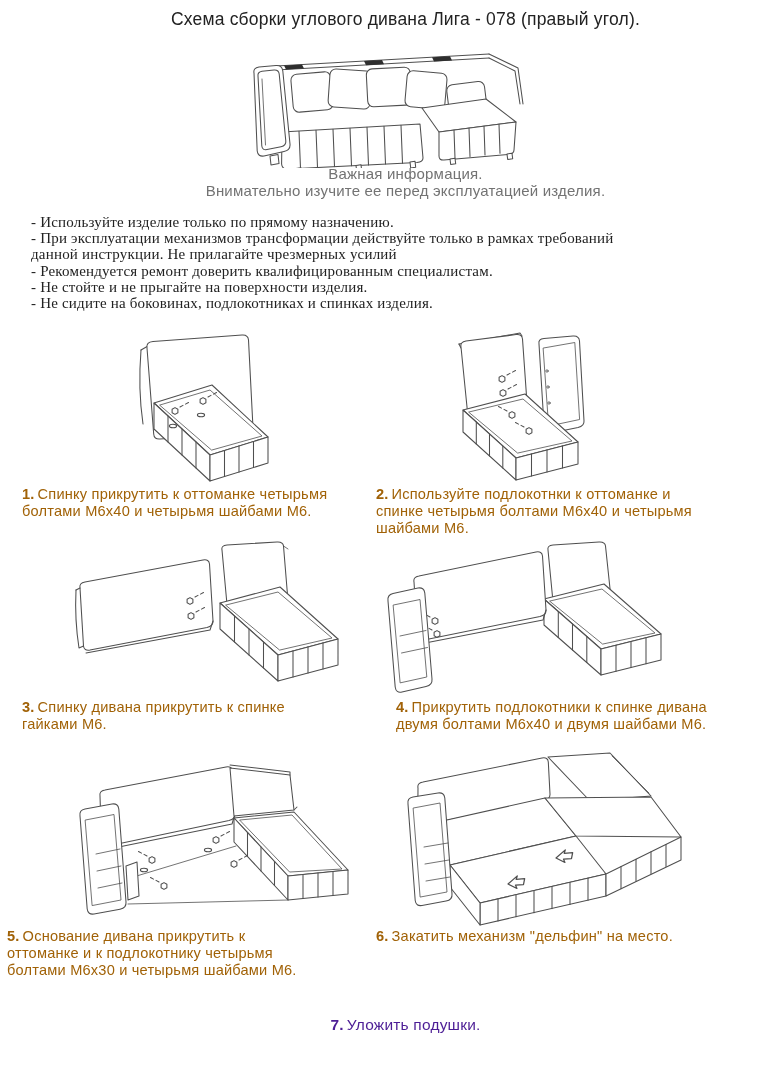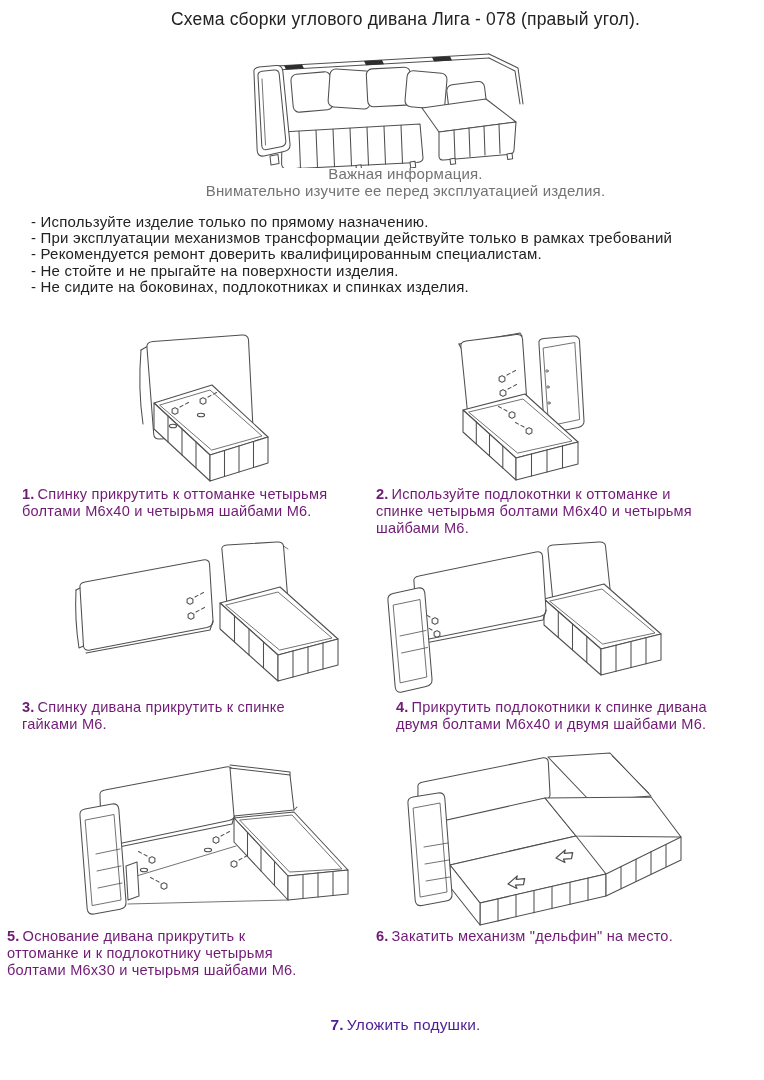--- a/index.html
+++ b/index.html
@@ -2,22 +2,22 @@
 <html><head>
 <meta charset="utf-8">
 <style>
   html,body{margin:0;padding:0;background:#fff;}
   .page{
     position:relative;width:764px;height:1080px;background:#fff;overflow:hidden;
     font-family:"Liberation Sans",sans-serif;color:#1d1d1d;letter-spacing:.2px;padding-left:47px;
   }
   .title{position:absolute;top:9px;left:0;width:100%;text-align:center;font-size:17.5px;color:#222;}
   .imp-head{position:absolute;top:166px;left:0;width:100%;text-align:center;font-size:15px;line-height:16.5px;color:#737373;}
-  .bullets{position:absolute;top:214px;left:31px;width:710px;font-size:15px;line-height:16.2px;color:#222;}
-  .cap{position:absolute;font-size:14.6px;line-height:17px;color:#701a75;}
+  .bullets{position:absolute;top:214px;left:31px;width:710px;font-size:15px;line-height:16.2px;color:#222;font-family:Liberation Serif, serif;}
+  .cap{position:absolute;font-size:14.6px;line-height:17px;color:#a16207;}
   .cap b{font-weight:bold;margin-right:3px;}
   .step7{position:absolute;top:1016px;left:0;width:100%;text-align:center;font-size:15.5px;color:#4c1d95;}
   .step7 b{margin-right:3px;}
   .fig{position:absolute;}
   .fig path,.fig line,.fig ellipse,.fig circle,.fig rect,.fig polyline{
     stroke:#4f4f4f;stroke-width:1.05;fill:none;stroke-linejoin:round;stroke-linecap:round;
   }
   .fig .wf{fill:#ffffff;}
   .fig .dk{fill:#2e2e2e;stroke:none;}
   .fig .thin{stroke-width:.8;}
@@ -100,20 +100,21 @@
     <path class="wf" d="M283,108 l5,-.8 l.7,5.5 l-5,.8 z"></path>
   </svg>
 
   <div class="imp-head">
     <div>Важная информация.</div>
     <div>Внимательно изучите ее перед эксплуатацией изделия.</div>
   </div>
   <div class="bullets">
     <div>- Используйте изделие только по прямому назначению.</div>
     <div>- При эксплуатации механизмов трансформации действуйте только в рамках требований</div>
+    <div>данной инструкции. Не прилагайте чрезмерных усилий</div>
     <div>- Рекомендуется ремонт доверить квалифицированным специалистам.</div>
     <div>- Не стойте и не прыгайте на поверхности изделия.</div>
     <div>- Не сидите на боковинах, подлокотниках и спинках изделия.</div>
   </div>
 
   <svg class="fig" style="left:100px;top:331px" width="280" height="153" viewBox="0 0 280 153">
     <path d="M41,19 C39,44 39,66 43,93"></path>
     <path d="M41,19 L48,15"></path>
     <path class="wf" d="M47,17 Q46,11 53,10.4 L142,4 Q148,3.5 148.5,9 L153,97 Q153.3,102 147,102.5 L60,108 Q54,108.5 53.7,103 Z"></path>
     <path class="wf" d="M54,72 L112,54 L168,106 L110,124 Z"></path>

